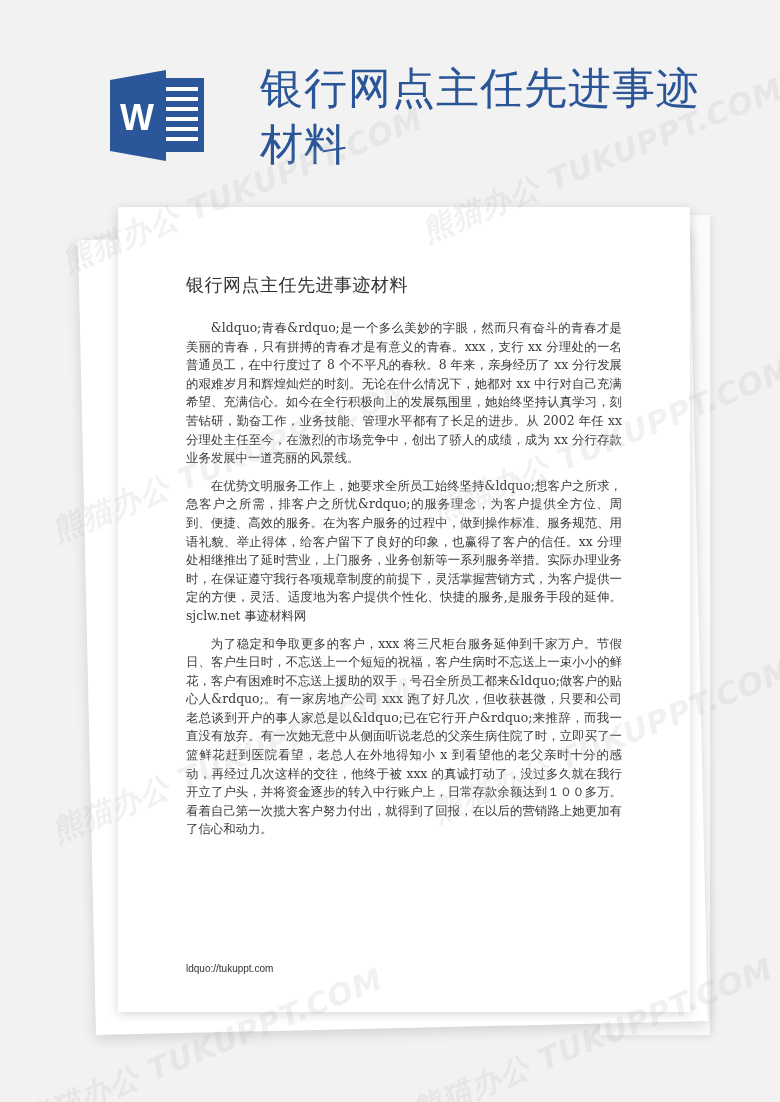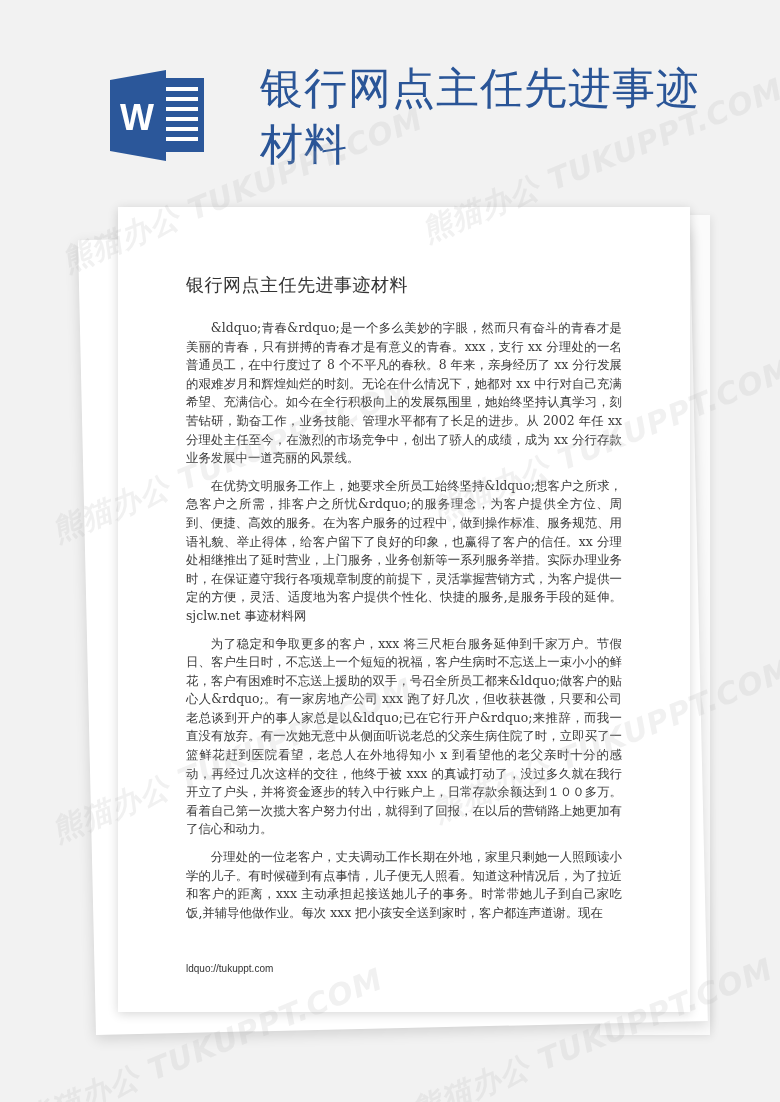--- a/index.html
+++ b/index.html
@@ -86,21 +86,20 @@
 
 <div class="back-page-right"></div>
 <div class="back-page"></div>
 
 <div class="main-page">
   <div class="doc-title">银行网点主任先进事迹材料</div>
   <div class="doc-body">
     <p>&amp;ldquo;青春&amp;rdquo;是一个多么美妙的字眼，然而只有奋斗的青春才是美丽的青春，只有拼搏的青春才是有意义的青春。xxx，支行 xx 分理处的一名普通员工，在中行度过了 8 个不平凡的春秋。8 年来，亲身经历了 xx 分行发展的艰难岁月和辉煌灿烂的时刻。无论在什么情况下，她都对 xx 中行对自己充满希望、充满信心。如今在全行积极向上的发展氛围里，她始终坚持认真学习，刻苦钻研，勤奋工作，业务技能、管理水平都有了长足的进步。从 2002 年任 xx 分理处主任至今，在激烈的市场竞争中，创出了骄人的成绩，成为 xx 分行存款业务发展中一道亮丽的风景线。</p>
     <p>在优势文明服务工作上，她要求全所员工始终坚持&amp;ldquo;想客户之所求，急客户之所需，排客户之所忧&amp;rdquo;的服务理念，为客户提供全方位、周到、便捷、高效的服务。在为客户服务的过程中，做到操作标准、服务规范、用语礼貌、举止得体，给客户留下了良好的印象，也赢得了客户的信任。xx 分理处相继推出了延时营业，上门服务，业务创新等一系列服务举措。实际办理业务时，在保证遵守我行各项规章制度的前提下，灵活掌握营销方式，为客户提供一定的方便，灵活、适度地为客户提供个性化、快捷的服务,是服务手段的延伸。 sjclw.net 事迹材料网</p>
     <p>为了稳定和争取更多的客户，xxx 将三尺柜台服务延伸到千家万户。节假日、客户生日时，不忘送上一个短短的祝福，客户生病时不忘送上一束小小的鲜花，客户有困难时不忘送上援助的双手，号召全所员工都来&amp;ldquo;做客户的贴心人&amp;rdquo;。有一家房地产公司 xxx 跑了好几次，但收获甚微，只要和公司老总谈到开户的事人家总是以&amp;ldquo;已在它行开户&amp;rdquo;来推辞，而我一直没有放弃。有一次她无意中从侧面听说老总的父亲生病住院了时，立即买了一篮鲜花赶到医院看望，老总人在外地得知小 x 到看望他的老父亲时十分的感动，再经过几次这样的交往，他终于被 xxx 的真诚打动了，没过多久就在我行开立了户头，并将资金逐步的转入中行账户上，日常存款余额达到１００多万。看着自己第一次揽大客户努力付出，就得到了回报，在以后的营销路上她更加有了信心和动力。</p>
-    <p>分理处的一位老客户，丈夫调动工作长期在外地，家里只剩她一人照顾读小学的儿子。有时候碰到有点事情，儿子便无人照看。知道这种情况后，为了拉近和客户的距离，xxx 主动承担起接送她儿子的事务。时常带她儿子到自己家吃饭,并辅导他做作业。每次 xxx 把小孩安全送到家时，客户都连声道谢。现在</p>
   </div>
   <div class="footer-url">ldquo://tukuppt.com</div>
 </div>
 
 <div class="watermark" style="left:50px; top:170px;">熊猫办公 TUKUPPT.COM</div>
 <div class="watermark" style="left:410px; top:140px;">熊猫办公 TUKUPPT.COM</div>
 <div class="watermark" style="left:40px; top:440px;">熊猫办公 TUKUPPT.COM</div>
 <div class="watermark" style="left:420px; top:420px;">熊猫办公 TUKUPPT.COM</div>
 <div class="watermark" style="left:40px; top:740px;">熊猫办公 TUKUPPT.COM</div>
 <div class="watermark" style="left:420px; top:720px;">熊猫办公 TUKUPPT.COM</div>

